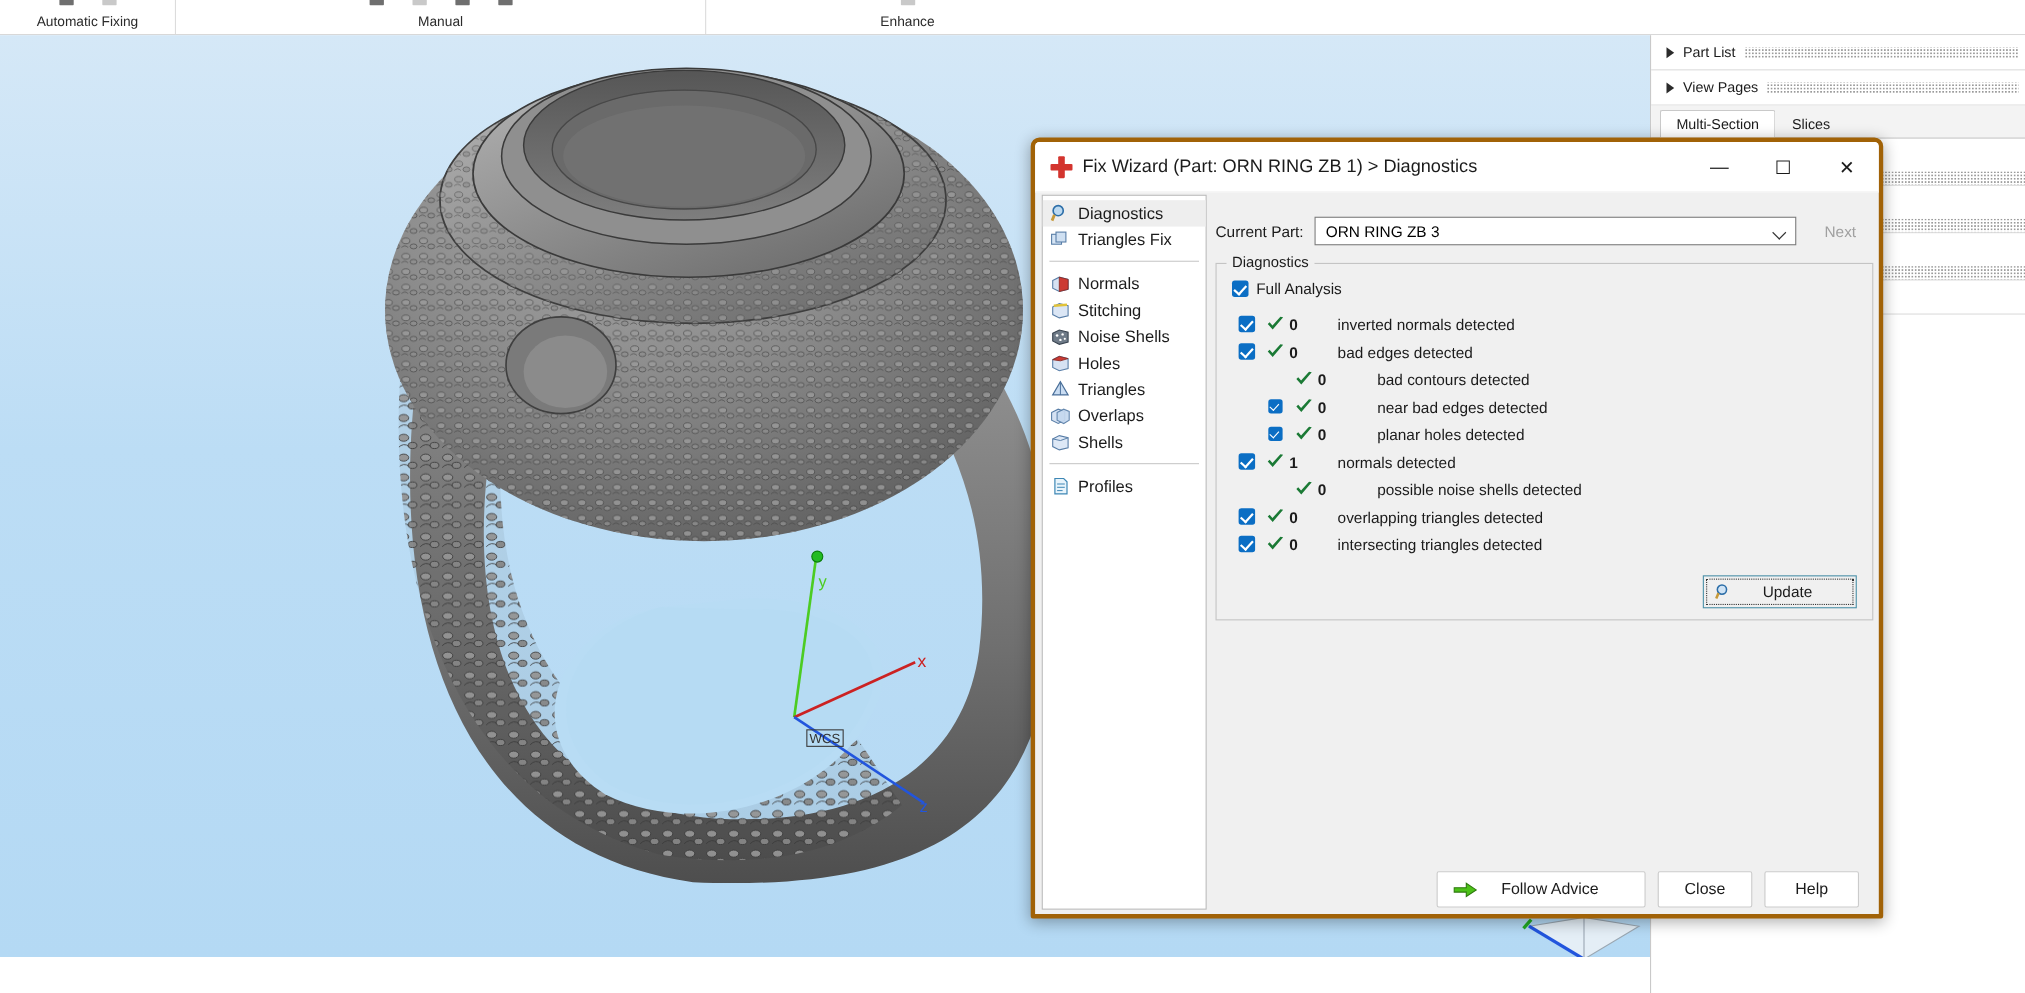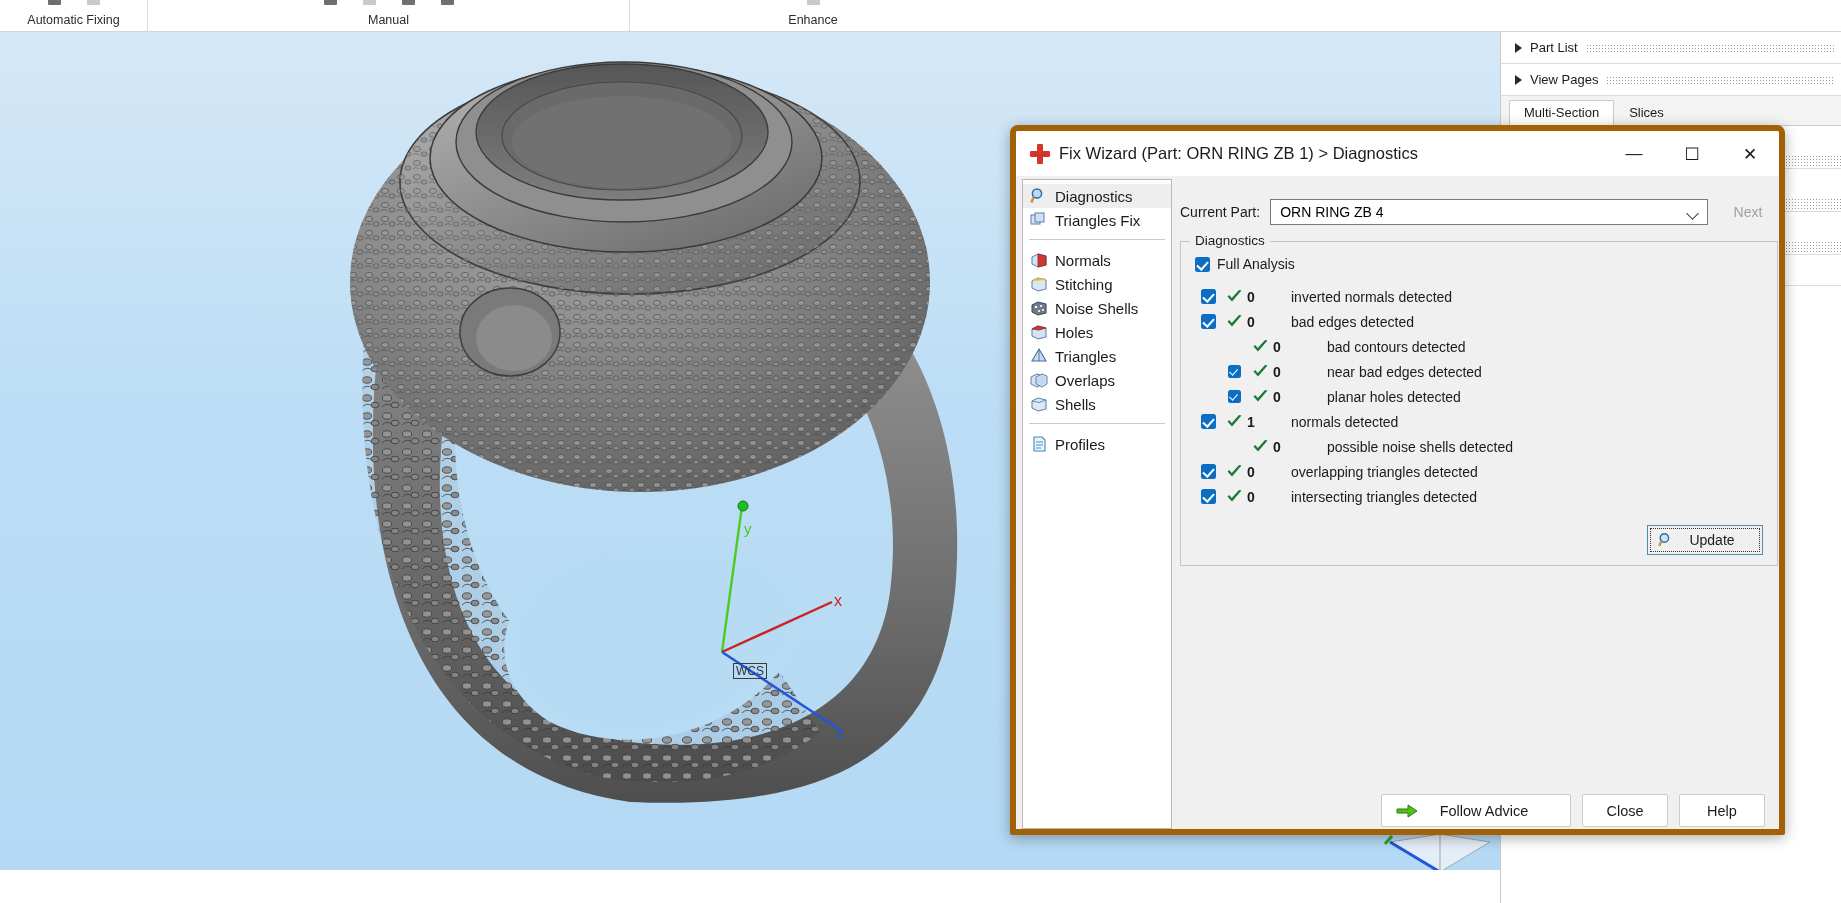--- a/index.html
+++ b/index.html
@@ -84,23 +84,23 @@
   .rp-section { border-bottom: 1px solid #dcdcdc; }
   .rp-title { height: 30px; display: flex; align-items: center; padding-left: 20px; font-size: 13.5px;}
   .rp-dotline { height: 12px; background-image: radial-gradient(#9a9a9a 0.8px, transparent 0.9px);
     background-size: 3px 3px; background-position: 0 5px; margin: 0 0 0 20px; }
   .rp-twocol { display: flex; }
   .rp-twocol > div { padding-left: 20px; }
   .rp-twocol > div:nth-child(2) { padding-left: 38px; }
 
   
   .dialog {
-    position: absolute; left: 1010px; top: 125px; width: 775px; height: 710px;
+    position: absolute; left: 937px; top: 125px; width: 775px; height: 710px;
     background: #f0f0f0;
-    border: 6px solid #a16207;
+    border: 4px solid #a16207;
     border-radius: 8px 8px 2px 2px;
     box-shadow: 0 3px 14px rgba(0,0,0,0.32);
     overflow: hidden;
   }
   .dlg-title {
     height: 46px; display: flex; align-items: center;
     background: #ffffff; padding-left: 14px; position: relative;
     border-bottom: 1px solid #f0f0f0;
   }
   .dlg-plus {
@@ -193,21 +193,21 @@
   .dr-num { width: 30px; text-align: left; font-weight: bold; font-size: 14px; }
   .dr-text { padding-left: 14px; }
   .diag-row.lvl2 { padding-left: 26px; }
   .diag-row.lvl2 .dr-num { width: 32px; }
   .diag-row.lvl2 .dr-text { padding-left: 22px; }
 
   .tick-svg { width: 17px; height: 15px; display: block; }
 
   .update-wrap { display: flex; justify-content: flex-end; padding: 16px 14px 0 0; }
   .btn-update {
-    width: 116px; height: 30px; background: #f0f0f0; border: 1px solid #4a90a8;
+    width: 140px; height: 30px; background: #f0f0f0; border: 1px solid #4a90a8;
     outline: 1px dotted #333; outline-offset: -4px;
     display: flex; align-items: center; gap: 6px; padding-left: 10px;
     font-size: 14px; color: #1b1b1b; position: relative;
   }
   .btn-update .lbl { flex: 1; text-align: center; padding-right: 18px; }
 
   .dlg-footer {
     position: absolute; left: 0; bottom: 14px; width: 775px;
     display: flex; justify-content: flex-end; gap: 11px; padding-right: 26px; align-items: center;
   }
@@ -221,21 +221,21 @@
 
   .magnifier { width: 16px; height: 16px; display: block; }
   .arrow-green { width: 22px; height: 16px; display: block; }
 </style>
 </head>
 <body>
 
 <div id="app">
 
   <div class="ribbon">
-    <div class="ribbon-group" style="width:148px">
+    <div class="ribbon-group" style="width:160px">
       <div class="ribbon-icons">
         <span class="ic dark"></span>
         <span class="ic"></span>
       </div>
       <div class="ribbon-group-label">Automatic Fixing</div>
     </div>
     <div class="ribbon-group" style="width:482px">
       <div class="ribbon-icons">
         <span class="ic dark"></span>
         <span class="ic"></span>
@@ -495,21 +495,21 @@
           </span>
           <span>Profiles</span>
         </div>
       </div>
 
       <div class="dlg-main">
 
         <div class="cp-row">
           <span class="cp-label">Current Part:</span>
           <div class="cp-select">
-            <span>ORN RING ZB 4</span>
+            <span>ORN RING ZB 3</span>
             <span class="chev"></span>
           </div>
           <div class="btn-next">Next</div>
         </div>
 
 
         <div class="fieldset">
           <span class="fs-legend">Diagnostics</span>
           <div class="diag-box">
             <div class="full-row">

